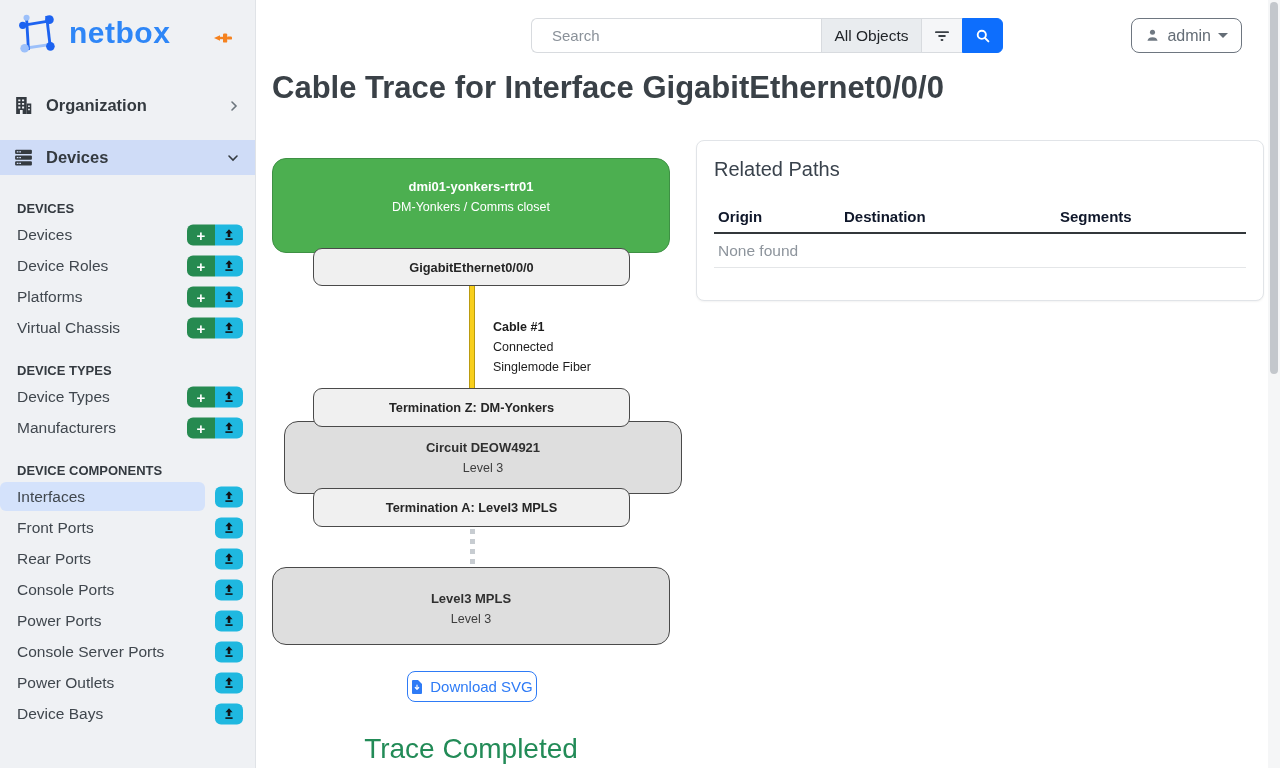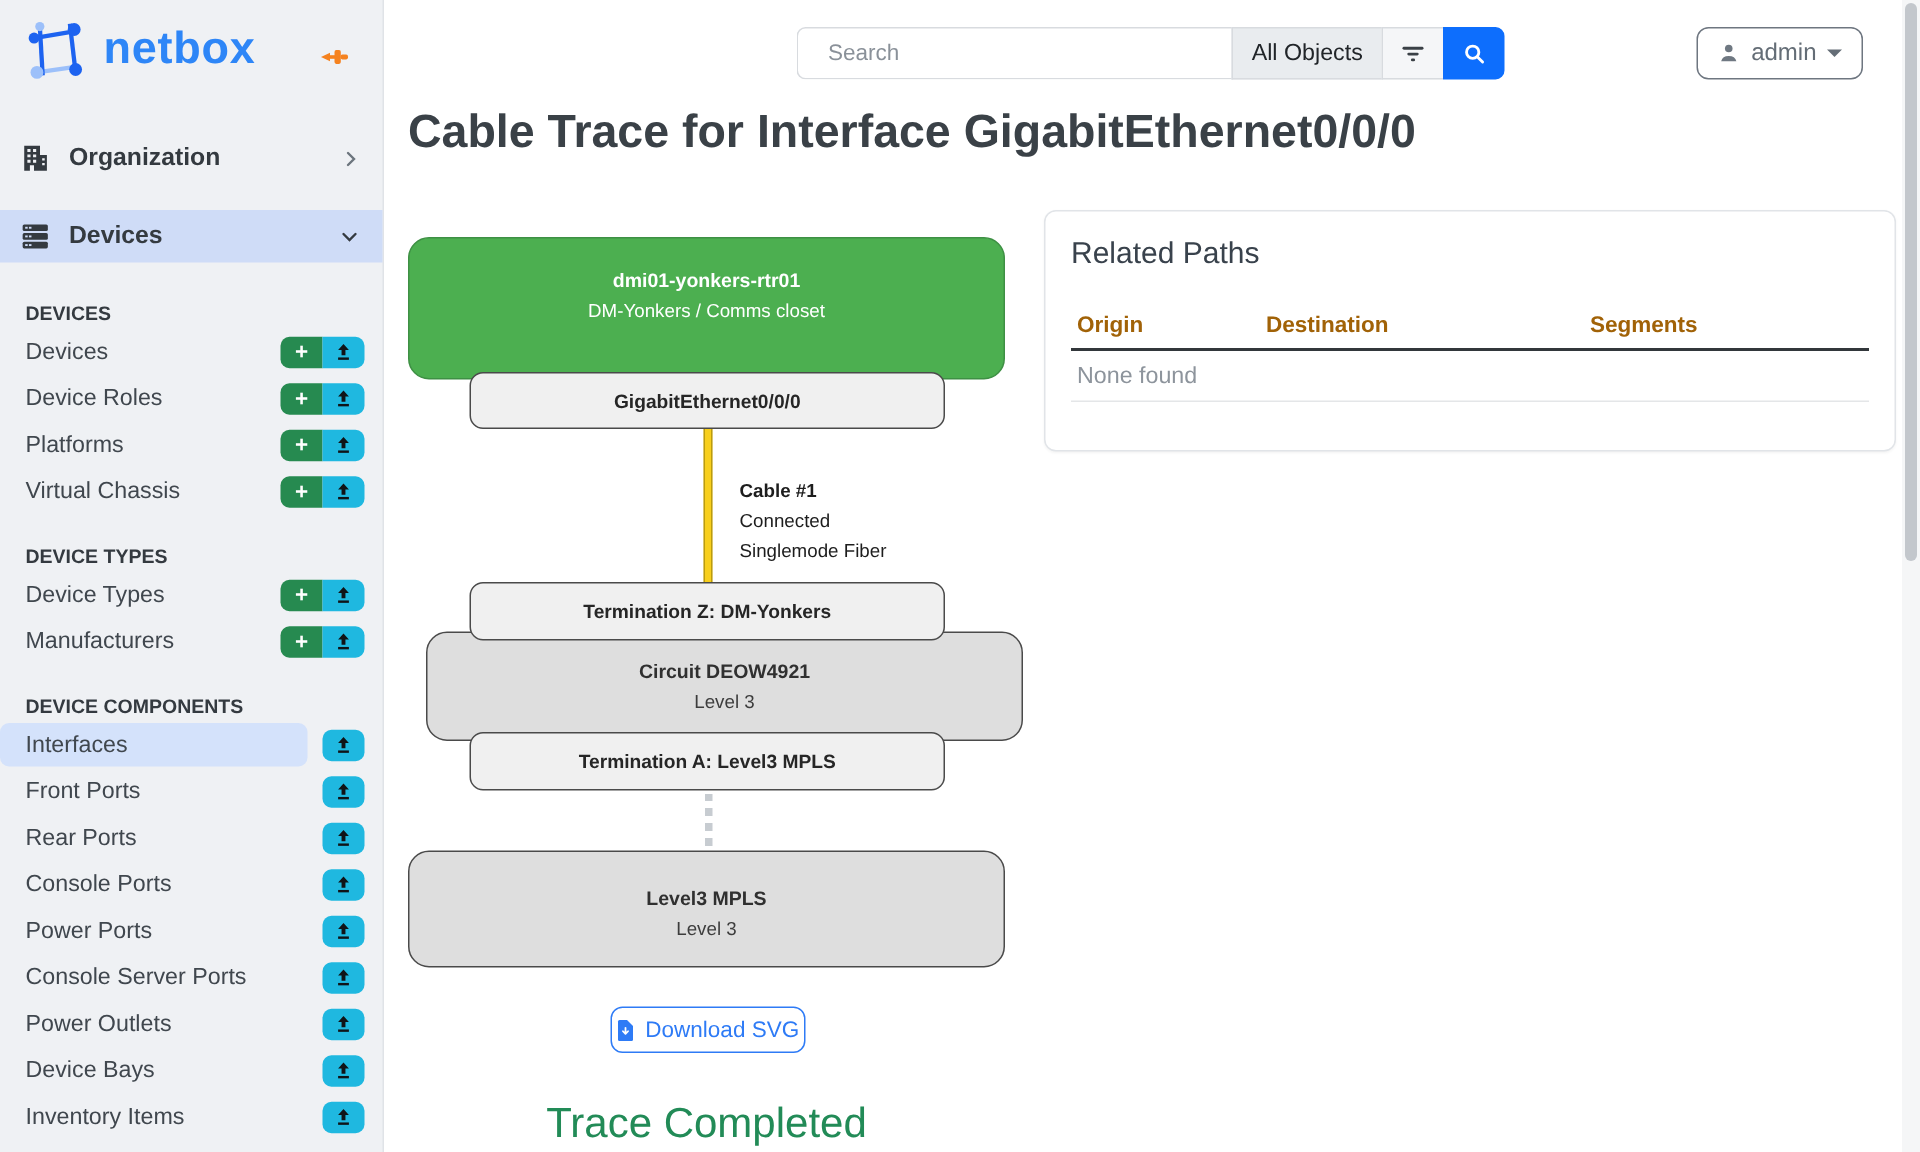--- a/index.html
+++ b/index.html
@@ -78,21 +78,21 @@
             font-size:15px; font-family:inherit; cursor:pointer;
             display:flex; align-items:center; justify-content:center; gap:7px; }
   .trace-status { position:absolute; left:16px; top:733px; width:398px; text-align:center;
                   font-size:28px; color:#228b57; }
 
   
   .card { position:absolute; left:440px; top:140px; width:568px; height:161px;
           background:#fff; border:1px solid #e1e4e8; border-radius:8px;
           box-shadow:0 1px 2px rgba(0,0,0,.05); }
   .card-title { position:absolute; left:17px; top:17px; font-size:20px; color:#39424c; }
-  .rp-col { position:absolute; top:67px; font-size:15px; font-weight:bold; color:#a16207; }
+  .rp-col { position:absolute; top:67px; font-size:15px; font-weight:bold; color:#0f172a; }
   .rp-head-line { position:absolute; left:17px; right:17px; top:91px; height:2px; background:#32373b; }
   .rp-empty { position:absolute; left:21px; top:101px; font-size:15.5px; color:#8d949c; }
   .rp-row-line { position:absolute; left:17px; right:17px; top:126px; height:1px; background:#e4e6e8; }
 
   
   .scrollbar { position:absolute; right:0; top:0; width:12px; height:768px; background:#f5f6f7; }
   .scroll-thumb { position:absolute; right:2px; top:2px; width:8px; height:372px; border-radius:4px; background:#c3c7cc; }
 
   svg { display:block; }
 </style>
@@ -329,31 +329,20 @@
         <span class="lbl">Device Bays</span>
         <span class="actions">
           <button class="btn-import solo">
               <svg width="12" height="12" viewBox="0 0 12 12" fill="#101418">
                 <path d="M6 0.8 L9.6 4.8 H7.3 V8.4 H4.7 V4.8 H2.4 Z"></path>
                 <rect x="2.4" y="9.8" width="7.2" height="1.6"></rect>
               </svg>
             </button>
         </span>
       </div>
-      <div class="side-item">
-        <span class="lbl">Inventory Items</span>
-        <span class="actions">
-          <button class="btn-import solo">
-              <svg width="12" height="12" viewBox="0 0 12 12" fill="#101418">
-                <path d="M6 0.8 L9.6 4.8 H7.3 V8.4 H4.7 V4.8 H2.4 Z"></path>
-                <rect x="2.4" y="9.8" width="7.2" height="1.6"></rect>
-              </svg>
-            </button>
-        </span>
-      </div>
 
     </div>
   </div>
 
   <div class="main">
 
     <div class="search-group">
       <input class="search-input" type="text" placeholder="Search" style="">
       <button class="scope-btn">All Objects</button>
       <button class="filter-btn">

